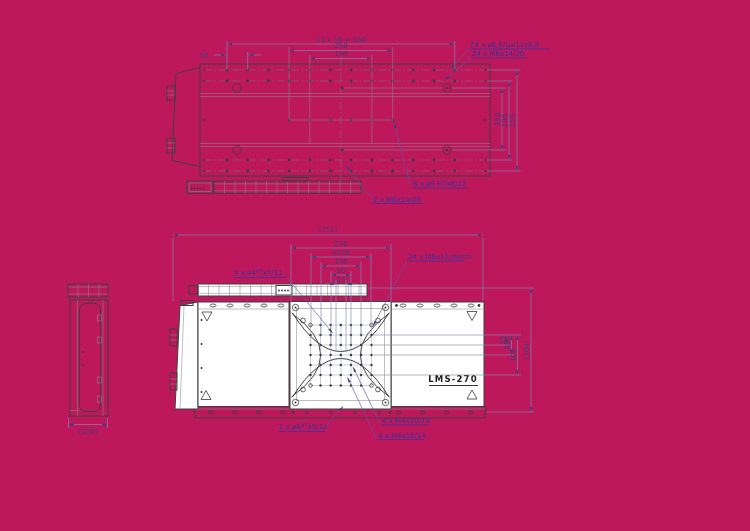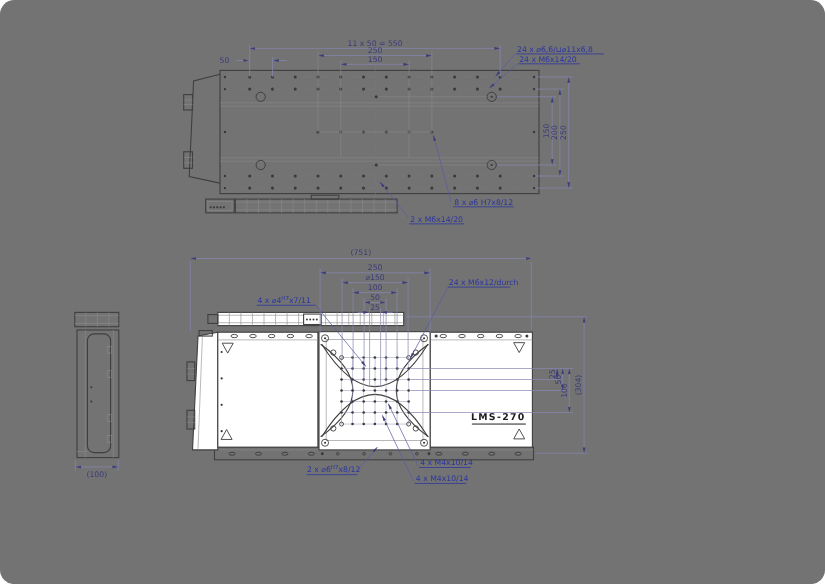--- a/index.html
+++ b/index.html
@@ -1,17 +1,17 @@
 <!DOCTYPE html>
 <html><head>
 <meta charset="utf-8">
 <style>
   html,body{margin:0;padding:0;background:#fff;}
-  .sheet{position:relative;width:750px;height:531px;background:#737373;overflow:hidden;
-         font-family:"DejaVu Sans",sans-serif;border-radius:13px;}
+  .sheet{position:relative;width:750px;height:531px;background:#be185d;overflow:hidden;
+         font-family:"DejaVu Sans",sans-serif;}
   svg{display:block;}
   .ln{stroke:#3f3f3f;stroke-width:1;fill:none;}
   .lnw{stroke:#3f3f3f;stroke-width:1;fill:#fff;}
   .tn{stroke:#8a8a8a;stroke-width:.55;fill:none;}
   .cl{stroke:#7a7a7a;stroke-width:.5;stroke-dasharray:8 2.5 1.5 2.5;fill:none;}
   .dl{stroke:#8787b4;stroke-width:.65;fill:none;}
   .ldr{stroke:#5a5aa6;stroke-width:.65;fill:none;}
   .ul{stroke:#2a35a0;stroke-width:.7;}
   .dot{fill:#3a3a3a;}
   .hole{stroke:#3a3a3a;stroke-width:.8;fill:none;}

